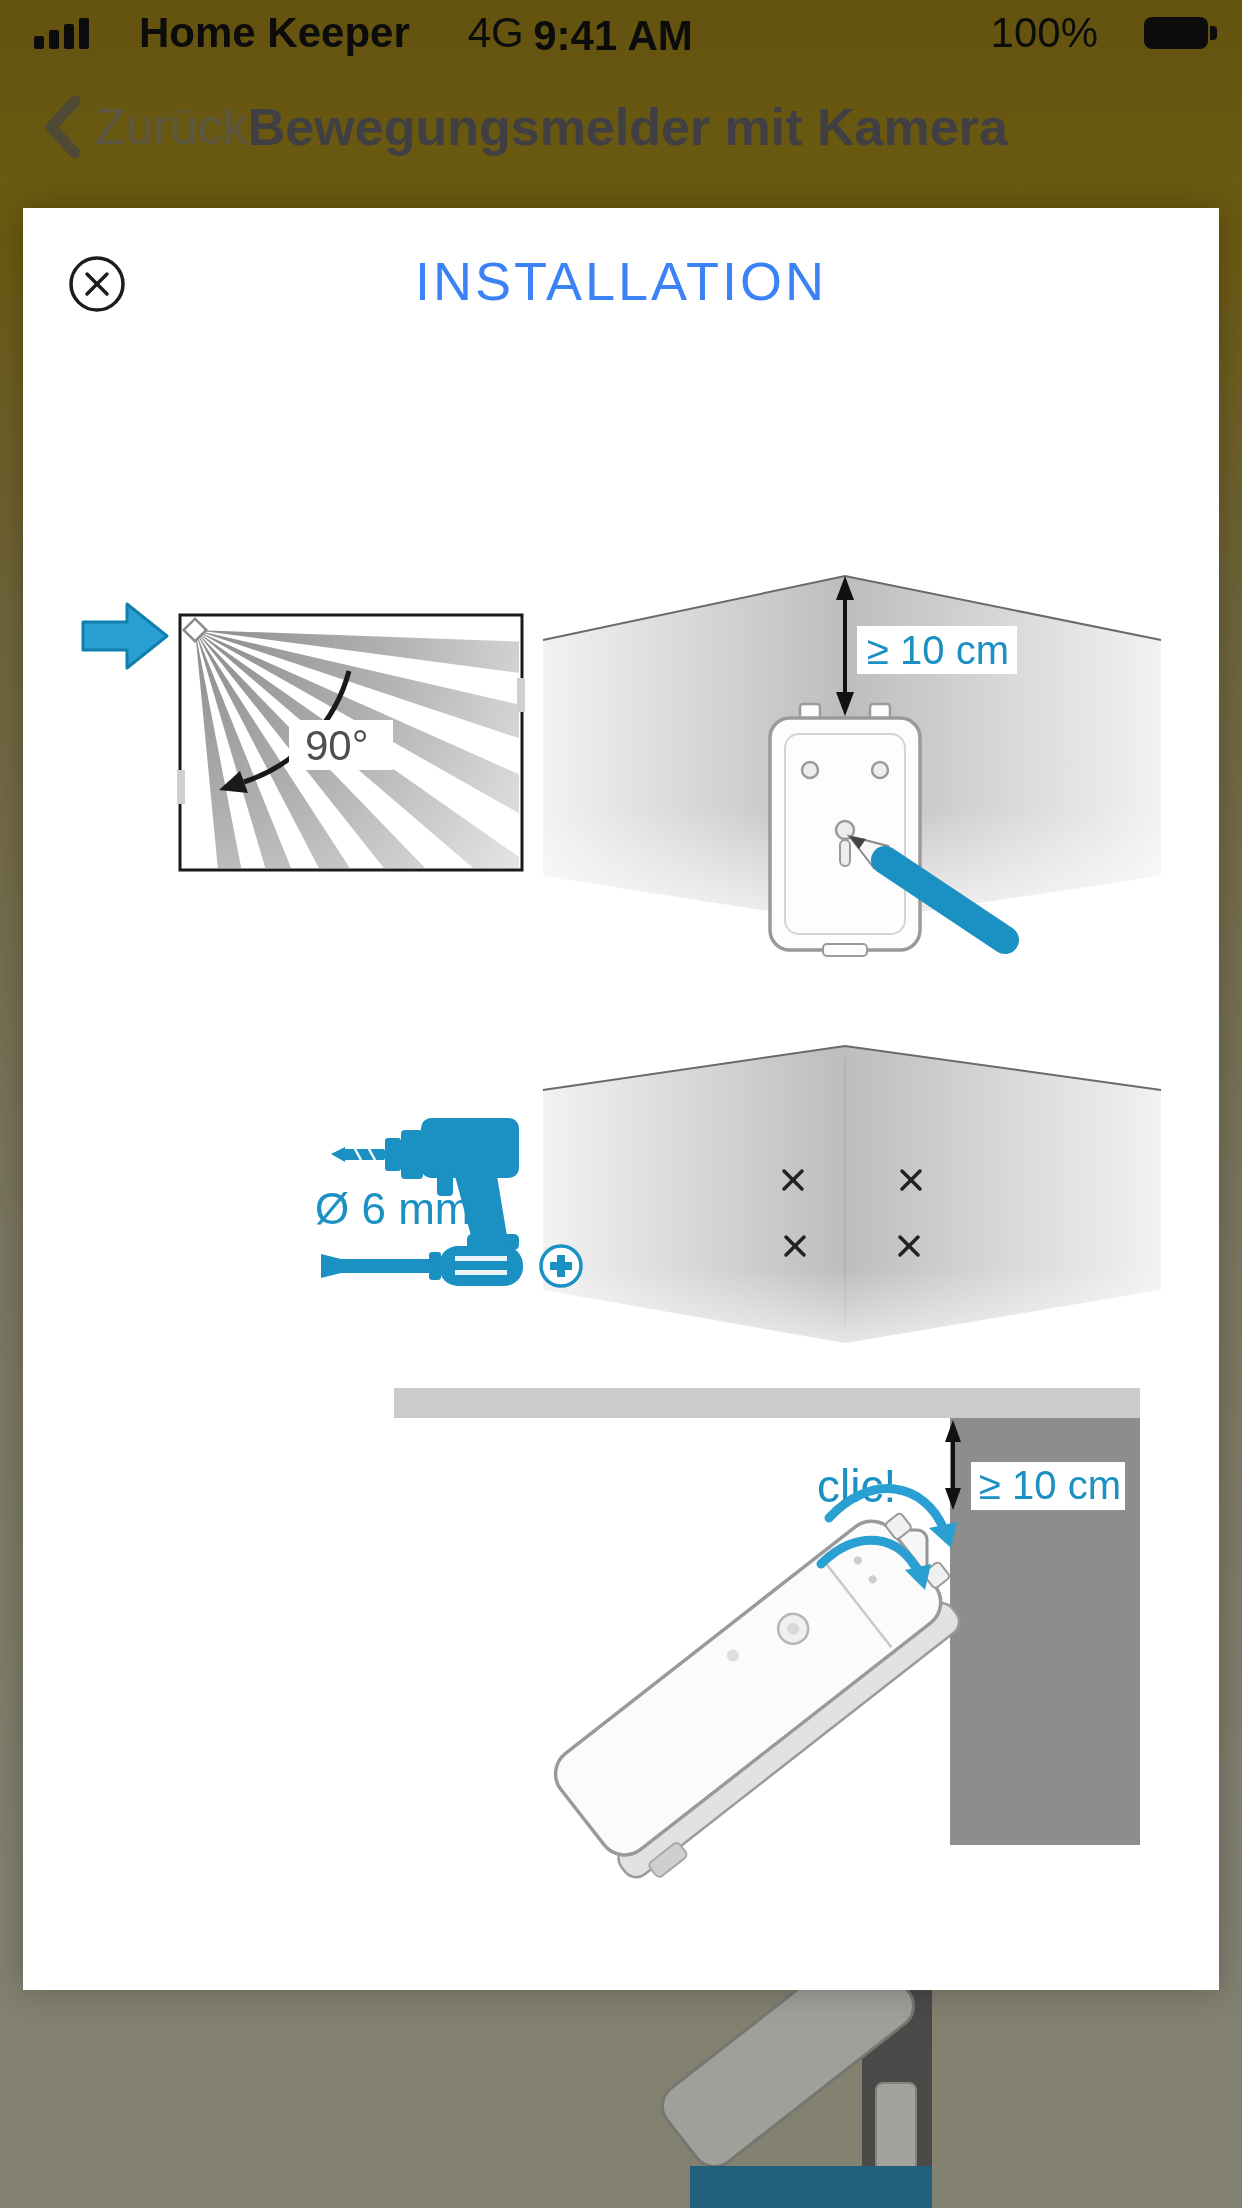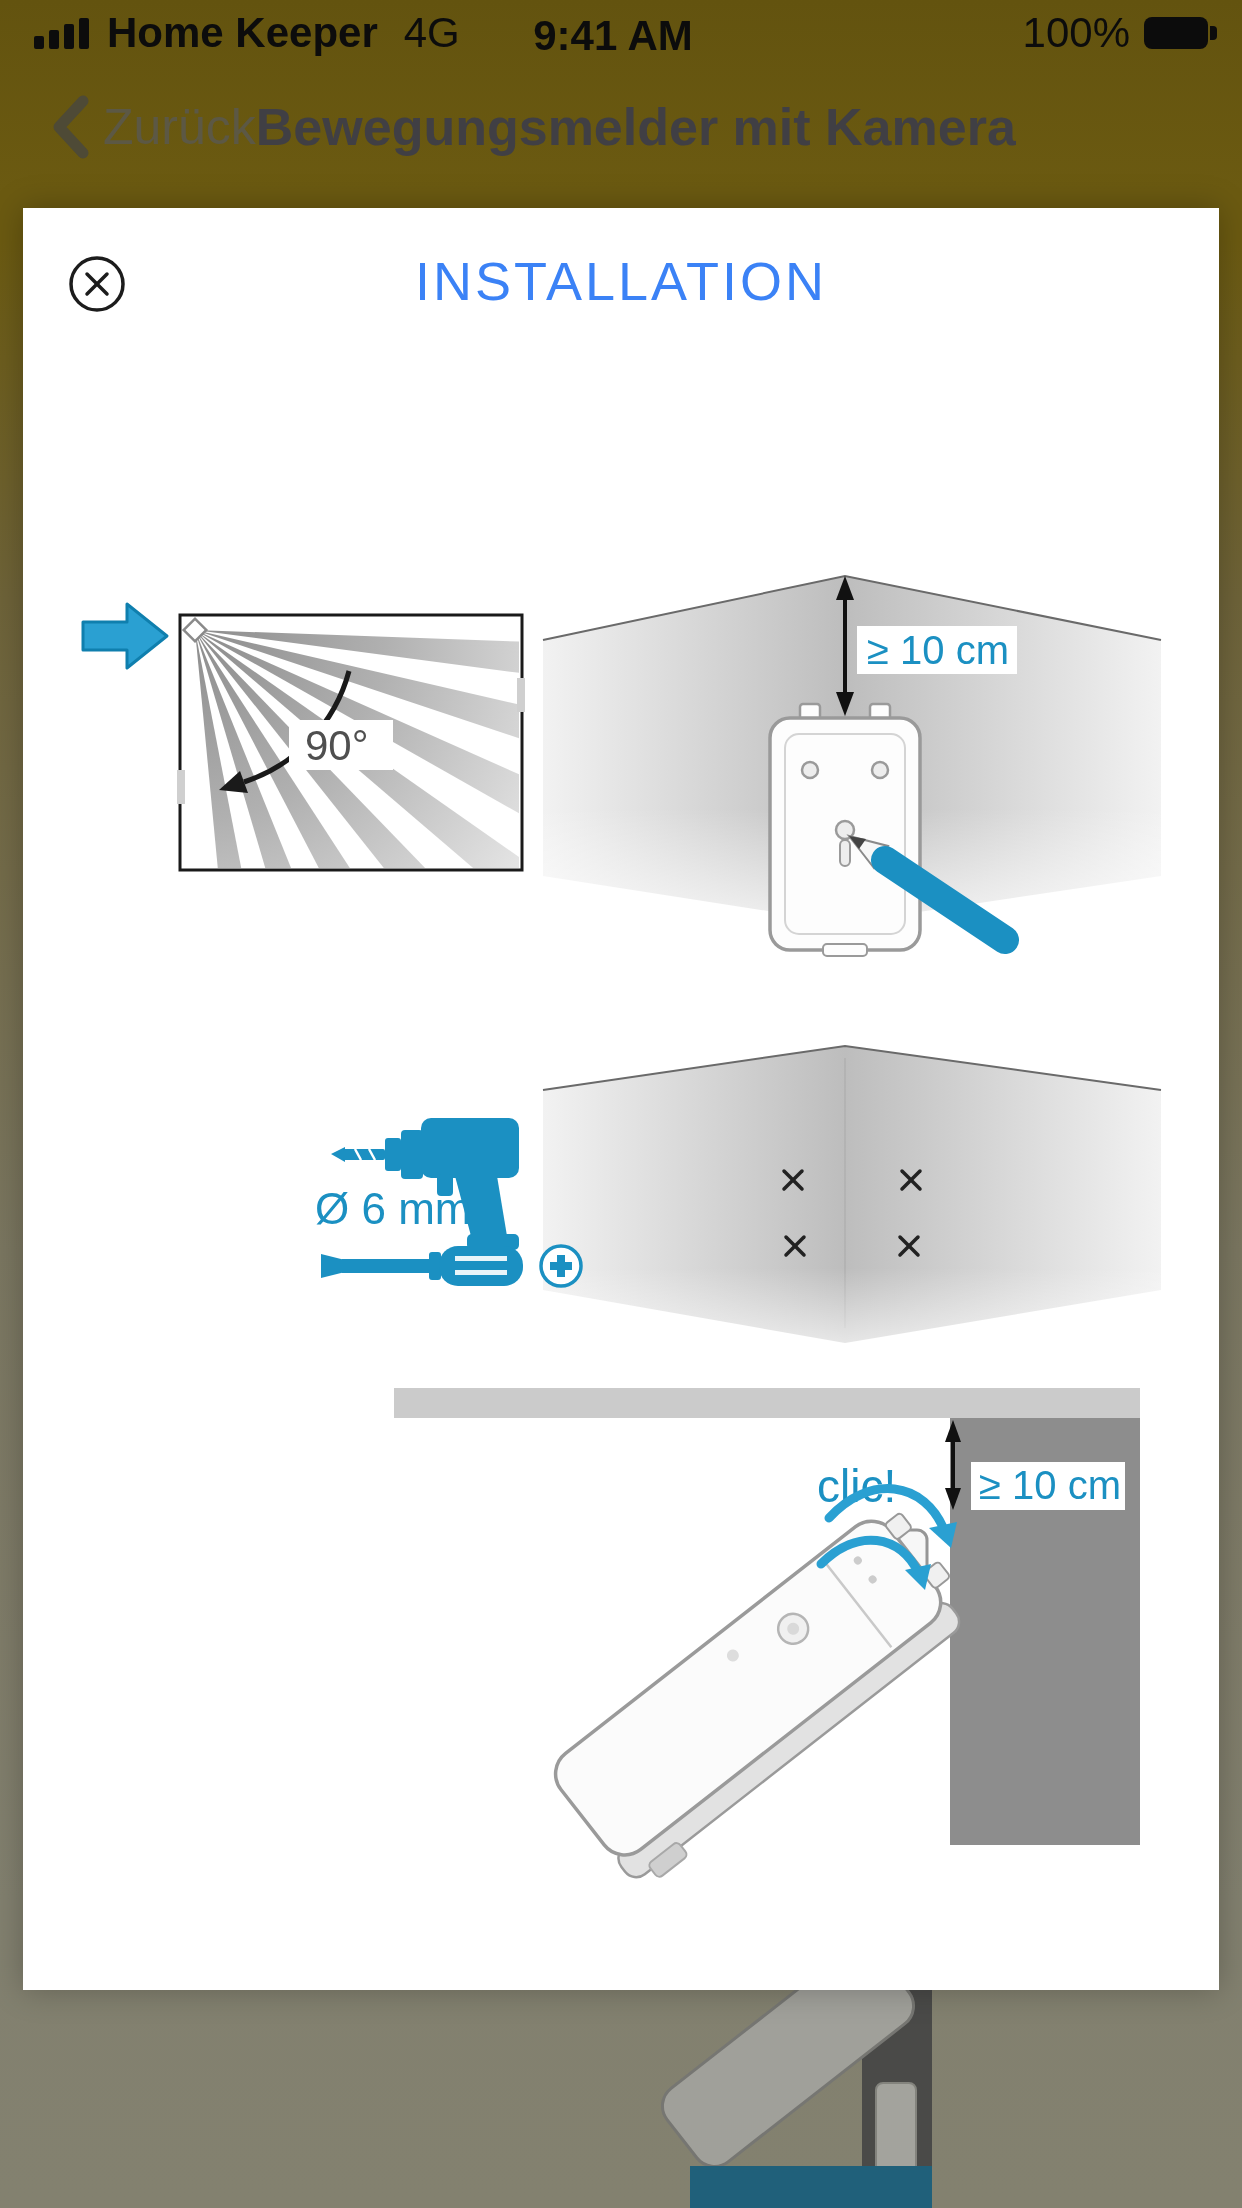--- a/index.html
+++ b/index.html
@@ -9,36 +9,36 @@
   .screen {
     position:relative; width:1242px; height:2208px; overflow:hidden; margin:0 auto;
     background:linear-gradient(180deg,#63530f 0px,#6b5a11 190px,#6b5a11 240px,
                #6e6339 600px,#7a7660 1250px,#82806f 1900px,#83816f 2208px);
   }
 
   
   .status-bar {
     position:absolute; top:0; left:0; right:0; height:66px;
     display:flex; align-items:center; padding:0 34px 0;
-    color:#0c0c0c; font-size:42px; font-weight:700;
+    color:#0c0c0c; font-size:42px; font-weight:700;gap:32px;
   }
   .signal { display:flex; align-items:flex-end; gap:5px; margin-right:18px; }
   .signal span { width:10px; background:#0c0c0c; border-radius:2px; display:block; }
   .signal .b1{height:13px;} .signal .b2{height:19px;} .signal .b3{height:25px;} .signal .b4{height:31px;}
   .carrier { margin-right:26px; }
   .network { font-weight:400; }
   .time { position:absolute; left:0; right:16px; top:12px; text-align:center; pointer-events:none; }
   .sb-spacer { flex:1; }
   .battery-pct { font-weight:400; margin-right:14px; }
   .battery { position:relative; width:64px; height:32px; background:#0c0c0c; border-radius:8px; }
   .battery::after { content:""; position:absolute; right:-9px; top:9px; width:7px; height:14px;
     background:#0c0c0c; border-radius:0 4px 4px 0; }
 
   
-  .nav-bar { position:absolute; top:66px; left:16px; right:0; height:122px;
+  .nav-bar { position:absolute; top:66px; left:8px; right:0; height:122px;
     display:flex; align-items:center; padding:0 33px; }
   .back-button { display:flex; align-items:center; gap:14px; color:#5c5844;
     font-size:50px; cursor:pointer; background:none; border:none; }
   .chev { width:40px; height:64px; }
   .nav-title { font-size:52px; font-weight:700; color:#403f44;
     white-space:nowrap; overflow:hidden; }
 
   
   .modal { position:absolute; left:23px; top:208px; width:1196px; height:1782px;
     background:#ffffff; box-shadow:0 0 30px rgba(0,0,0,.25); }

